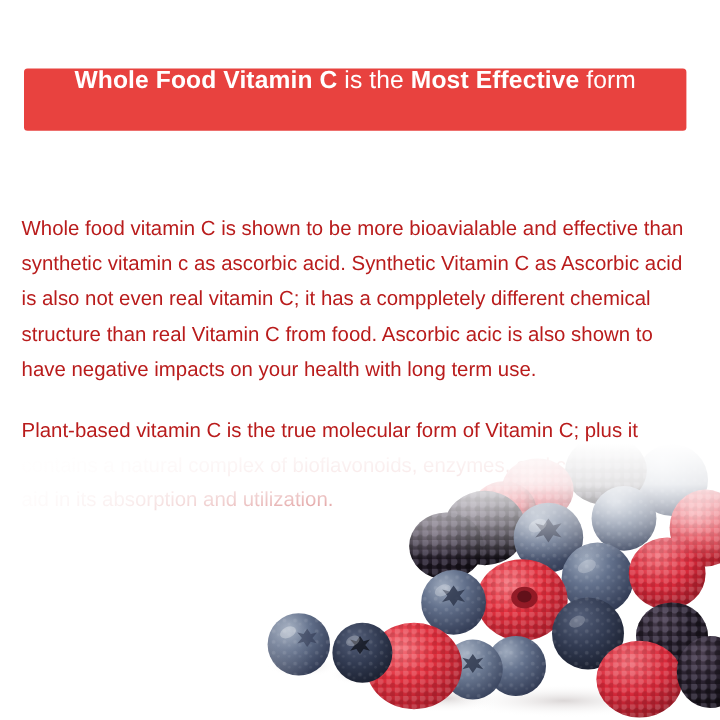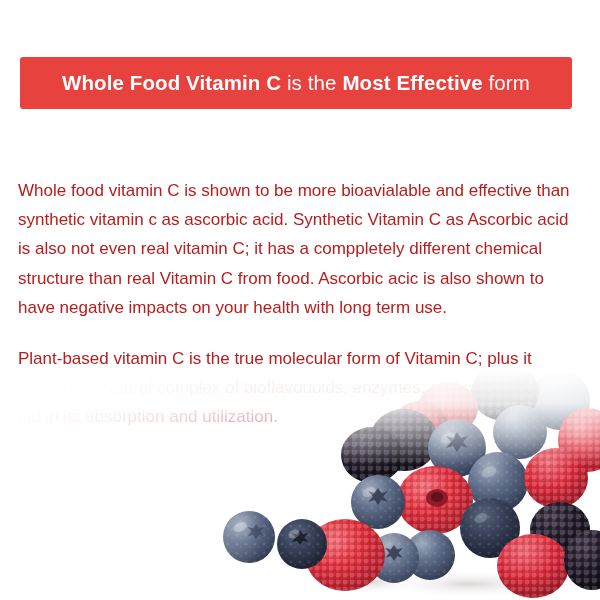--- a/index.html
+++ b/index.html
@@ -22,21 +22,21 @@
   
   .banner {
     position: absolute;
     left: 20px;
     top: 57px;
     width: 552px;
     height: 52px;
     background: #e8423f;
     border-radius: 3px;
     display: flex;
-    align-items: center;
+    align-items: flex-start;
     justify-content: center;
     box-sizing: border-box;
   }
   .banner-text {
     color: #ffffff;
     font-size: 20.5px;
     letter-spacing: 0.1px;
     white-space: nowrap;
     line-height: 1;
   }

